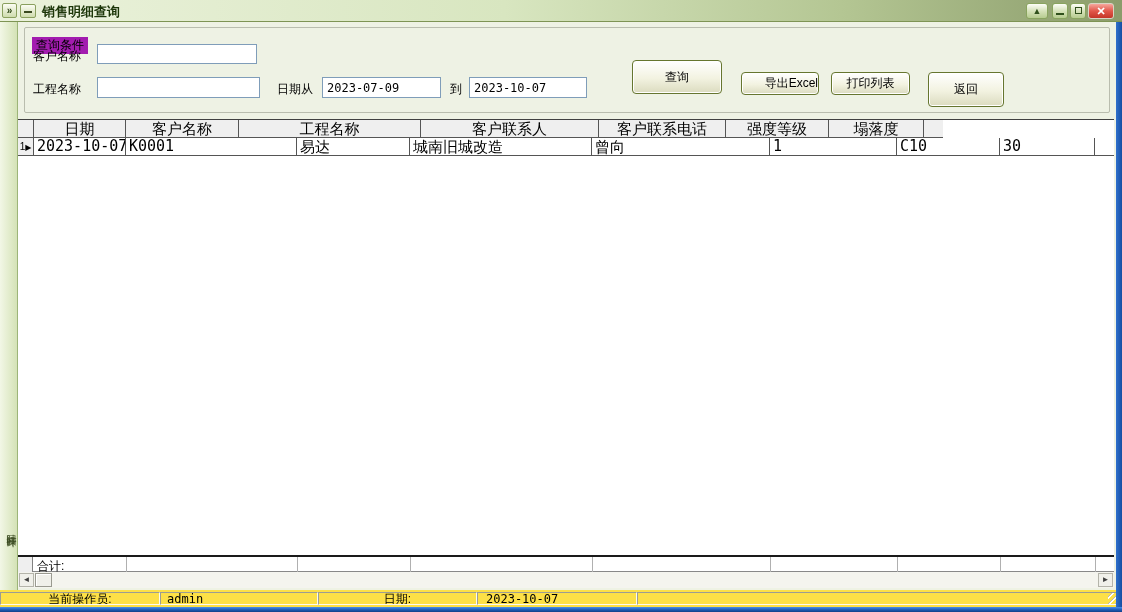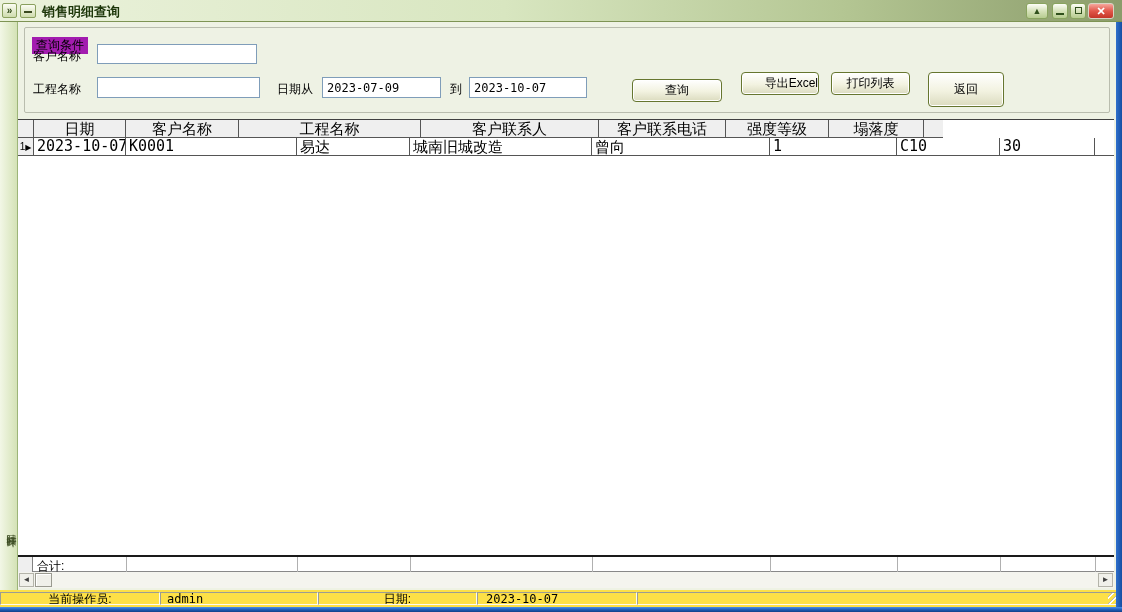--- a/index.html
+++ b/index.html
@@ -119,21 +119,21 @@
 
   <div class="abs lbl" style="left:33px; top:81px;">工程名称</div>
   <input class="abs tb" style="left: 97px; top: 77px; width: 163px; height: 21px;" value="">
 
   <div class="abs lbl" style="left:277px; top:81px;">日期从</div>
   <input class="abs tb" style="left: 322px; top: 77px; width: 119px; height: 21px;" value="2023-07-09">
 
   <div class="abs lbl" style="left:450px; top:81px;">到</div>
   <input class="abs tb" style="left: 469px; top: 77px; width: 118px; height: 21px;" value="2023-10-07">
 
-  <button class="abs btn" style="left:632px; top:79px; width:90px; height:23px;">查询</button>
+  <button class="abs btn" style="left:632px; top:60px; width:90px; height:34px;">查询</button>
   <button class="abs btn" style="left:741px; top:72px; width:78px; height:23px;text-align:right;">导出Excel</button>
   <button class="abs btn" style="left:831px; top:72px; width:79px; height:23px;">打印列表</button>
   <button class="abs btn" style="left:928px; top:72px; width:76px; height:35px;">返回</button>
 
   <div class="abs grid">
     <div class="g-row g-head">
       <div class="c0 sel-cell"></div>
       <div class="c1">日期</div>
       <div class="c3">客户名称</div>
       <div class="c4">工程名称</div>

